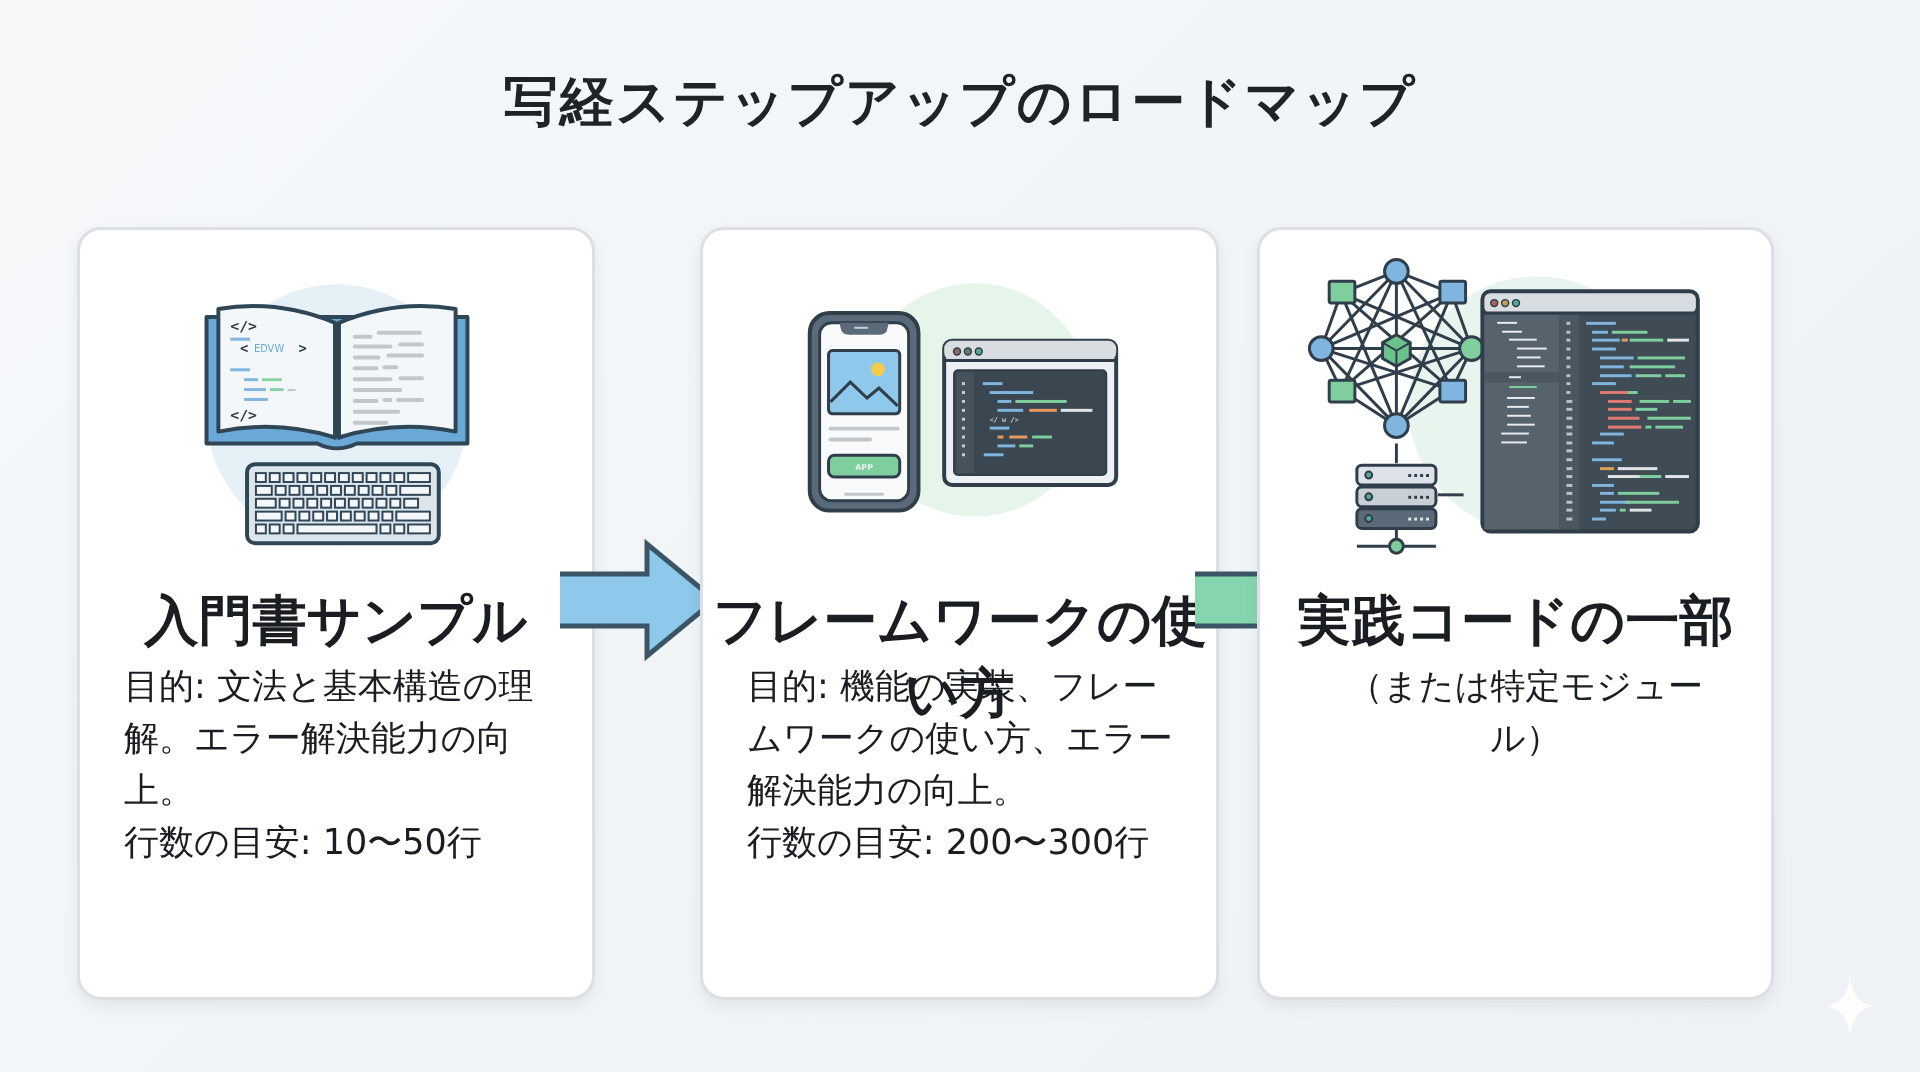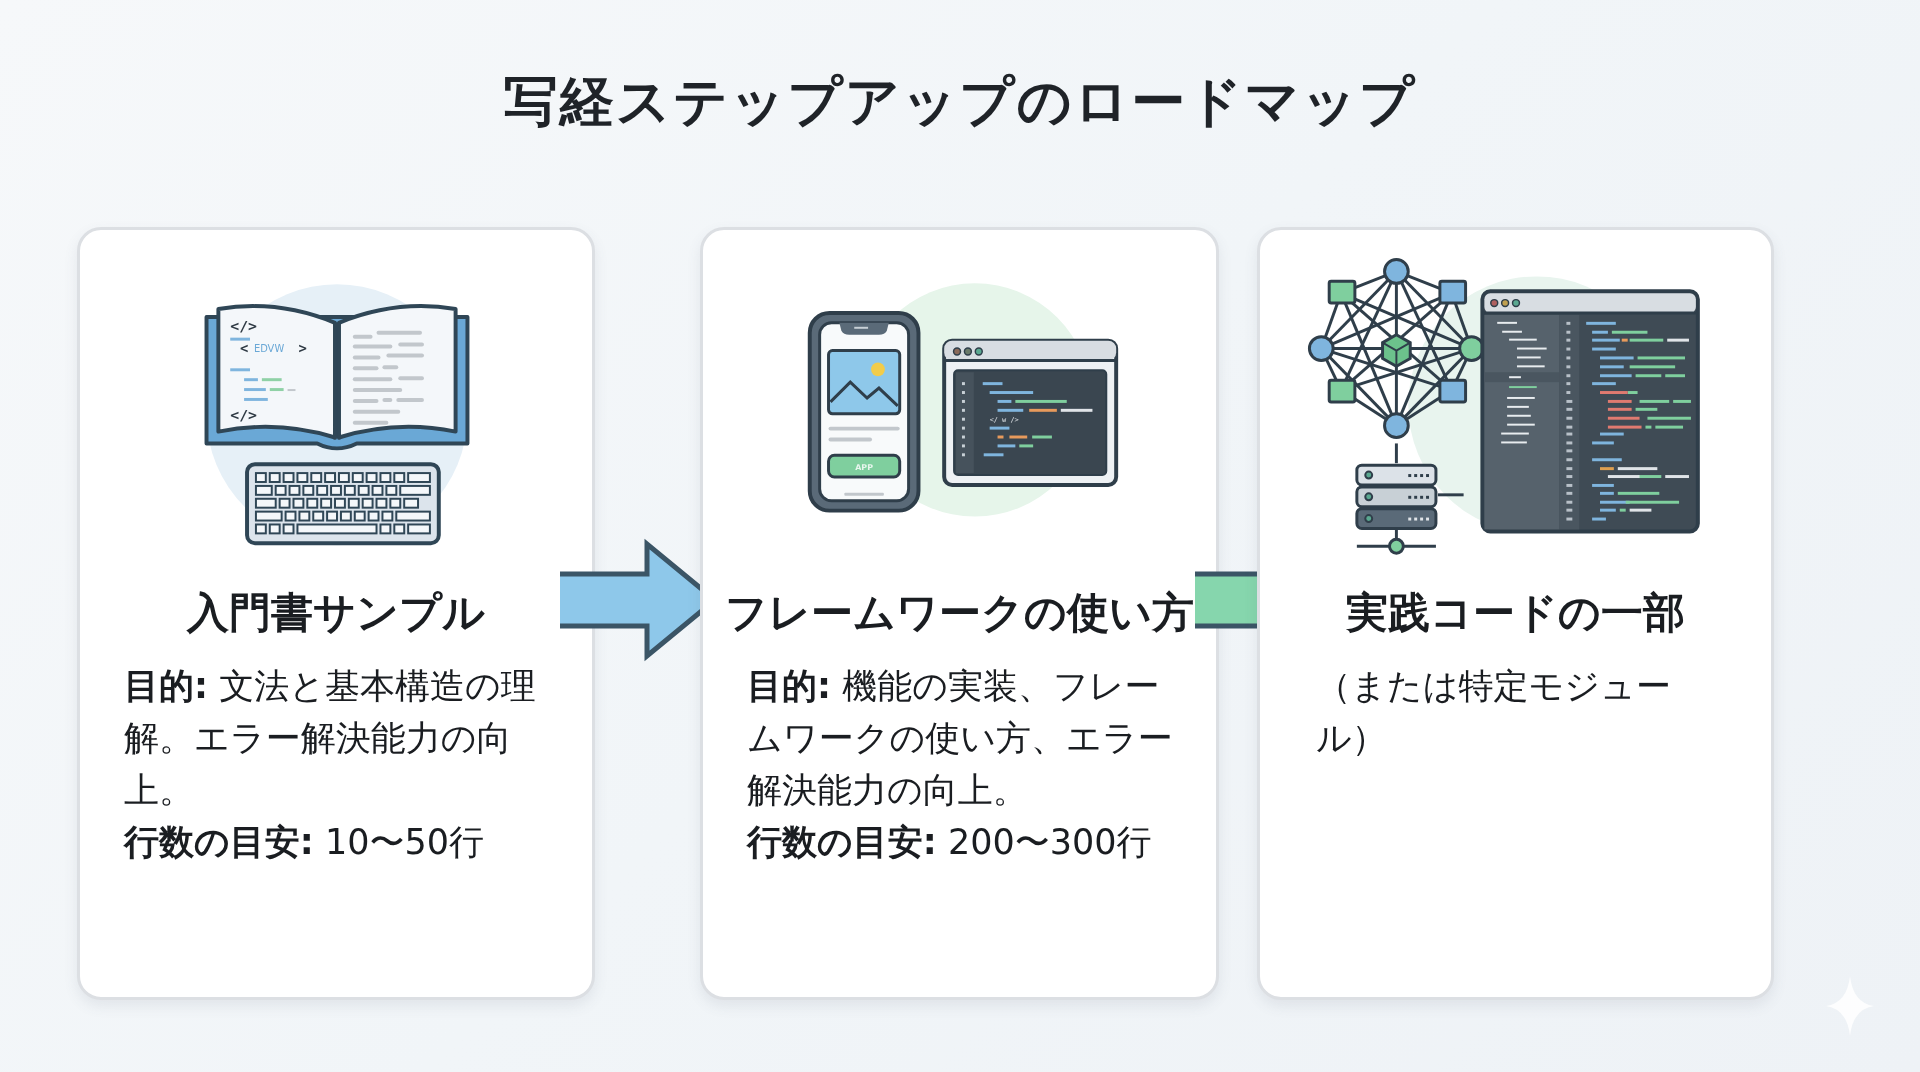--- a/index.html
+++ b/index.html
@@ -32,37 +32,37 @@
   #card-1 { left: 77px;  width: 518px; }
   #card-2 { left: 700px; width: 519px; }
   #card-3 { left: 1257px; width: 517px; }
 
   .illus { position: absolute; left: 0; top: 0; width: 100%; height: 330px; }
   .card-title {
     position: absolute;
     top: 355px;
     left: 0; right: 0;
     text-align: center;
-    font-size: 42px;
+    font-size: 54px;
     font-weight: bold;
     color: #1a1d21;
   }
   .card-body {
     position: absolute;
     top: 430px;
     left: 44px;
     right: 36px;
     font-size: 35px;
     line-height: 52px;
     color: #1a1d21;
   }
-  .card-body .label { font-weight: bold; }
+  .card-body .label { font-weight: normal; }
   .card-body p { margin: 0; }
   .card-body .count { }
-  .card-body .count-note { padding-left: 12px; }
+  .card-body .count-note { padding-left: 12px; text-align: center; }
 
   .arrow { position: absolute; width: 170px; height: 130px; }
   #arrow-1 { left: 555px; top: 532px; }
   #arrow-2 { left: 1190px; top: 532px; }
 
   .sparkle { position: absolute; left: 1826px; top: 976px; width: 48px; height: 60px; }
 </style>
 </head>
 <body>
 

